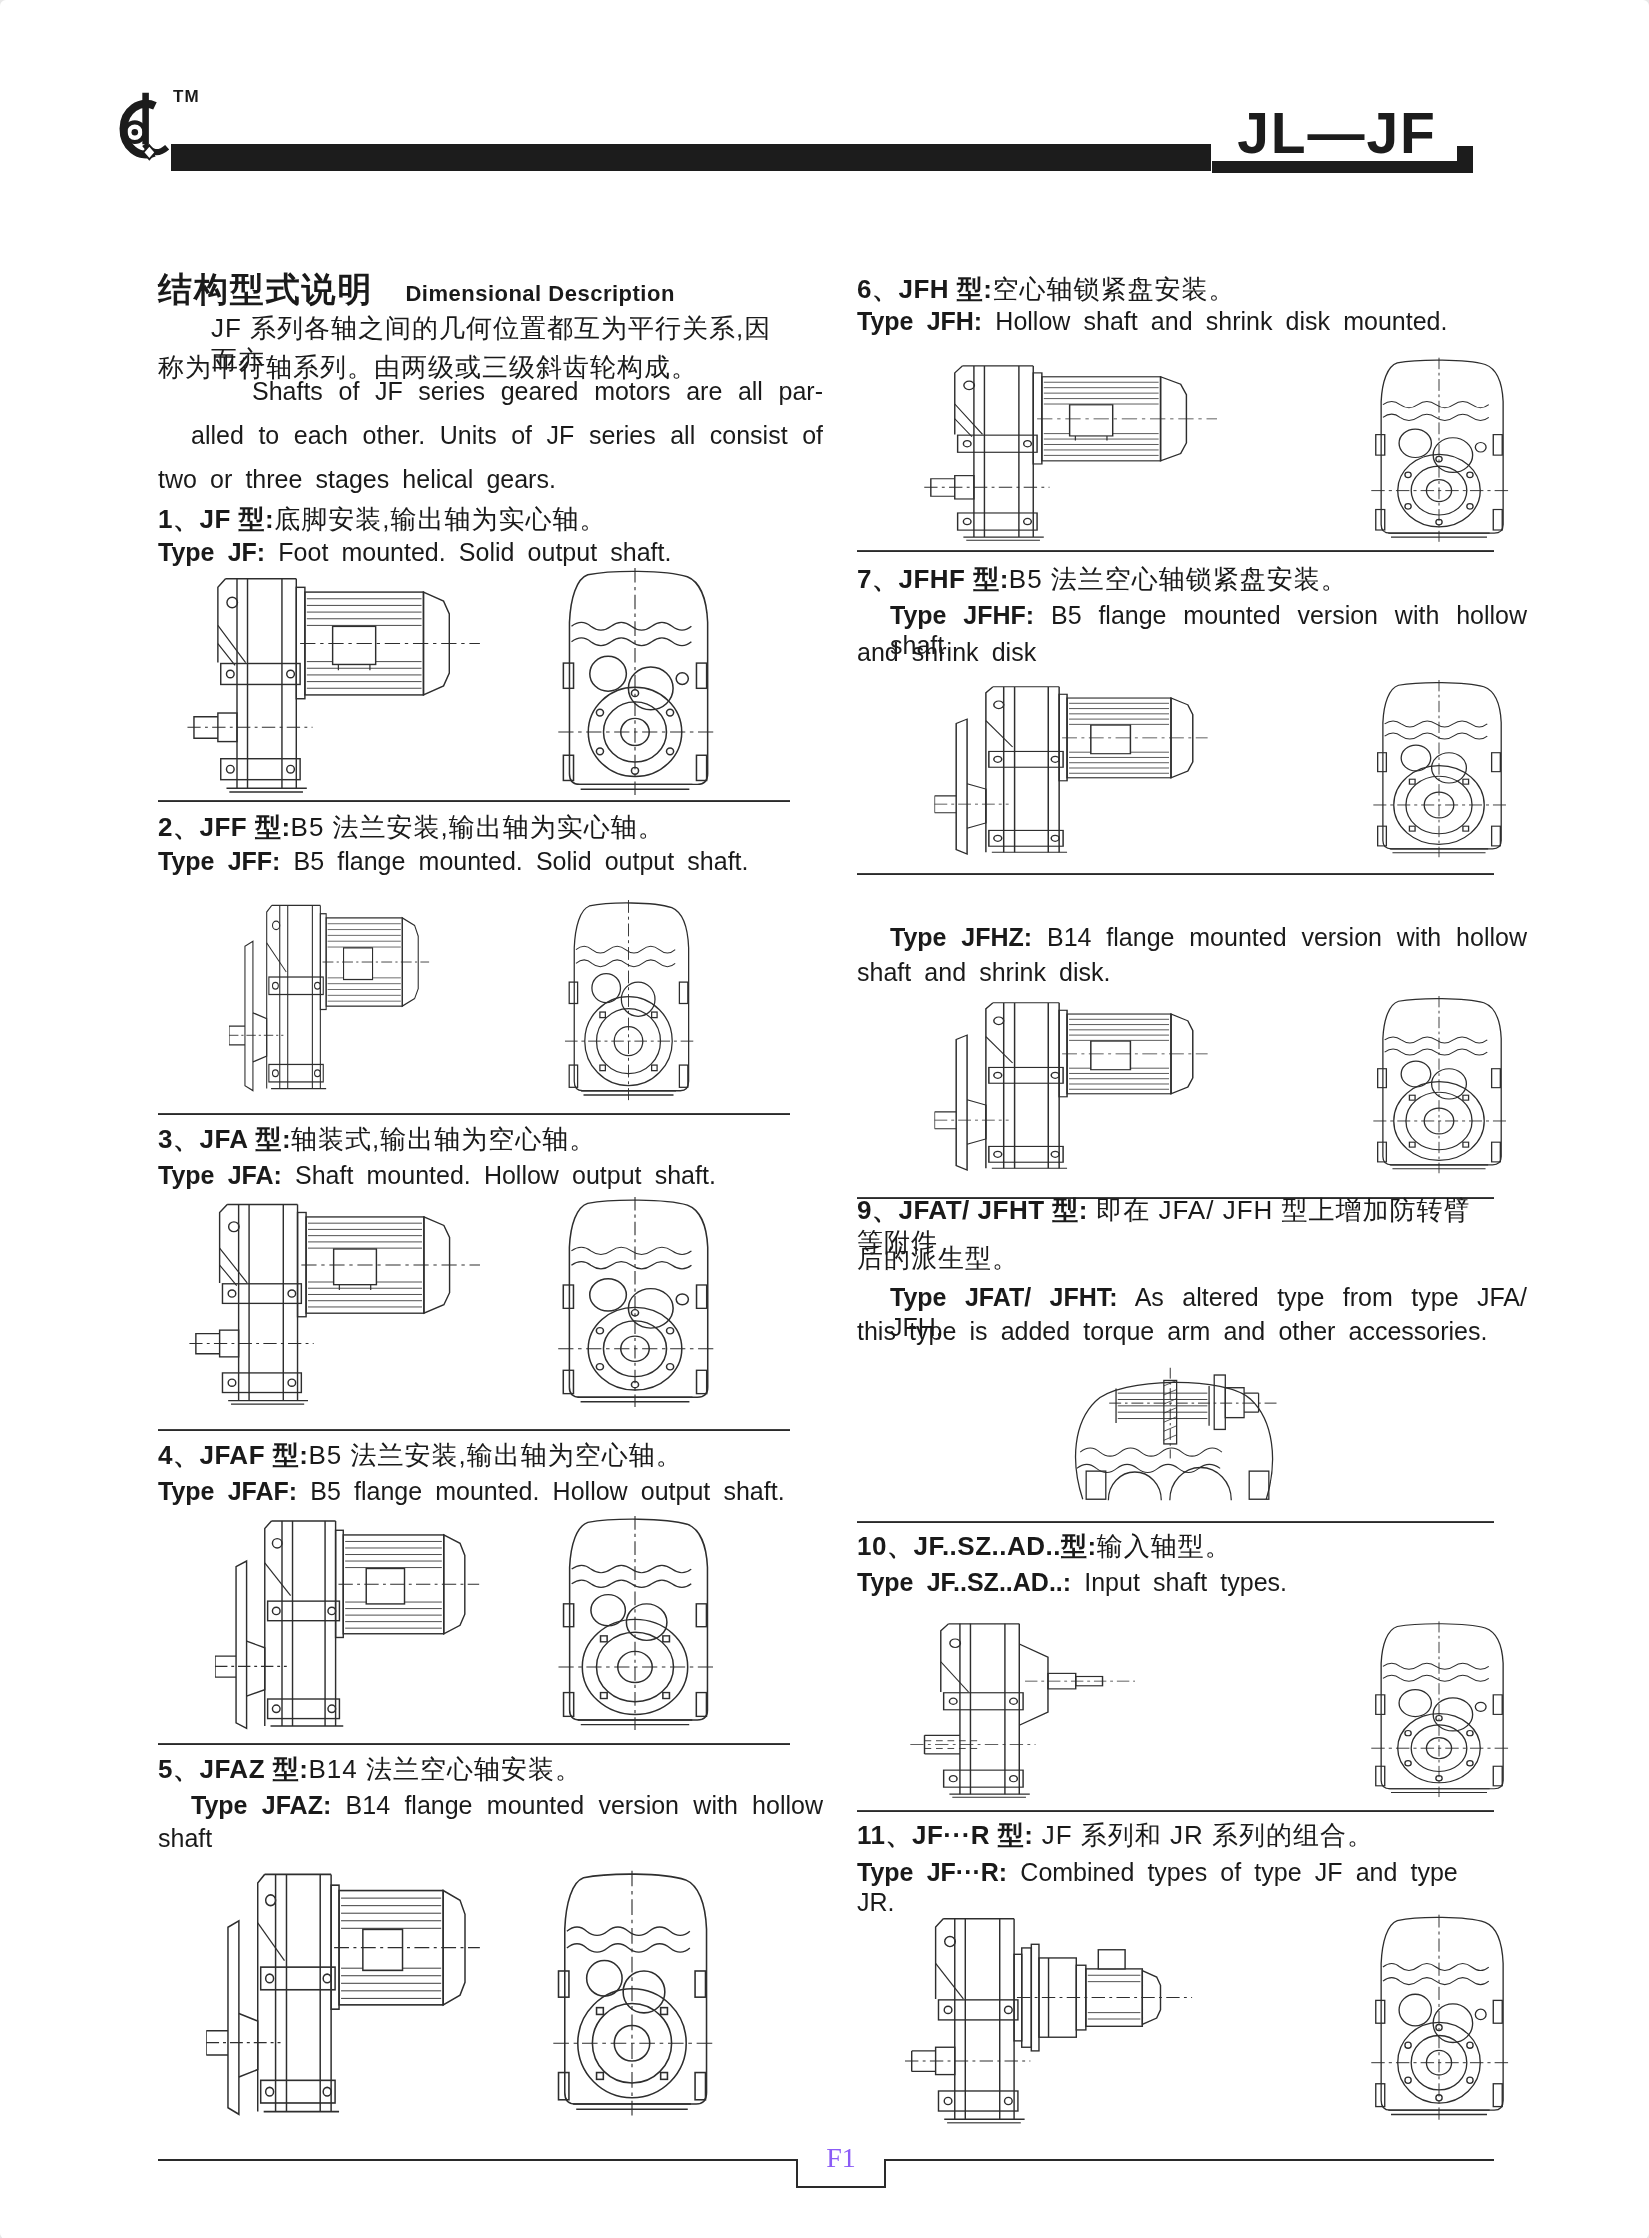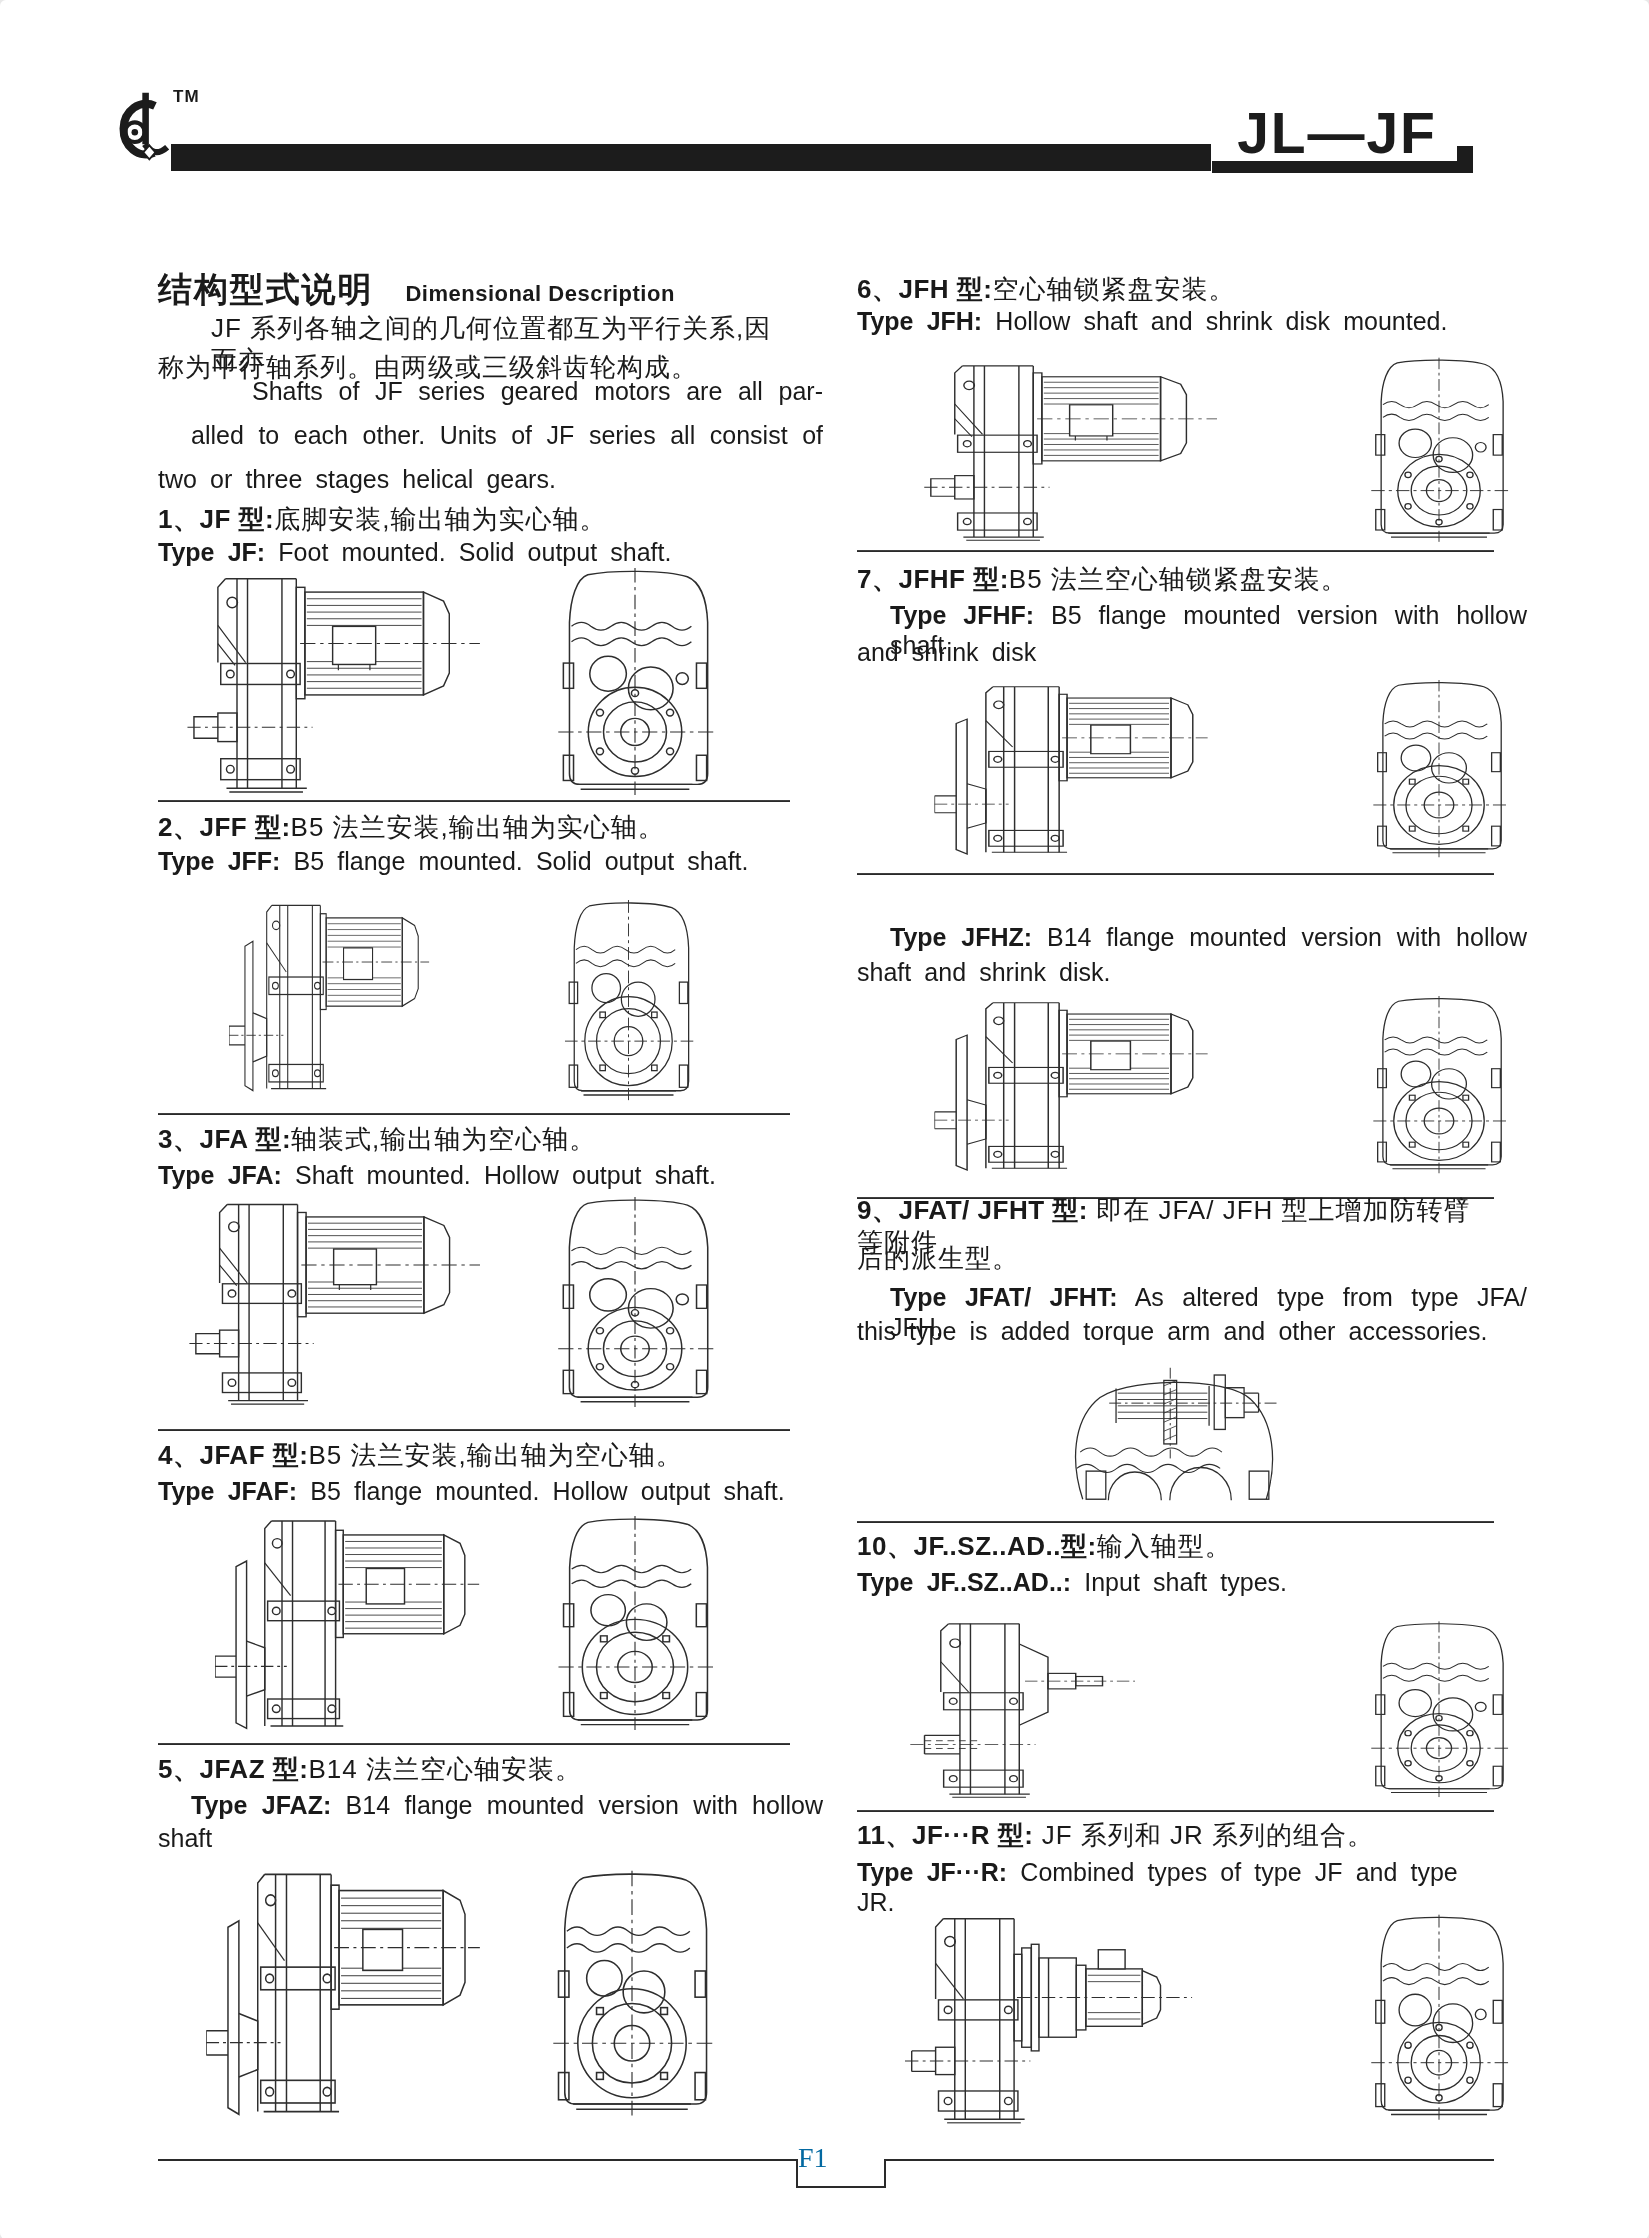--- a/index.html
+++ b/index.html
@@ -18,22 +18,22 @@
   .zh{font-size:26px;line-height:32px;letter-spacing:1px;}
   .zh b{font-weight:800;letter-spacing:0.5px;}
   .en{font-size:25px;line-height:30px;word-spacing:6.2px;}
   .en b{font-weight:800;}
   .just{text-align:justify;text-align-last:justify;margin-left:33px;}
   .rule{height:2.4px;background:linear-gradient(#4a4a4a,#1f1f1f);}
   .frule{height:2.4px;background:#2a2a2a;}
   
   .pagebox{background:#fff;border-left:2.4px solid #2a2a2a;border-right:2.4px solid #2a2a2a;
            border-bottom:2.9px solid #2a2a2a;}
-  .pagebox span{position:absolute;left:0;top:-17px;width:100%;text-align:left;
-                font-family:"Liberation Serif","DejaVu Serif",serif;font-size:28px;color:#0369a1;}
+  .pagebox span{position:absolute;left:0;top:-17px;width:100%;text-align:center;
+                font-family:"Liberation Serif","DejaVu Serif",serif;font-size:28px;color:#8b5cf6;}
   svg.draw{display:block;}
 </style>
 </head>
 <body>
 
 <div class="page">
 
   <svg width="0" height="0" style="position:absolute" aria-hidden="true">
     <defs>
       <symbol id="s-side-foot" viewBox="0 0 620 460" preserveAspectRatio="none">

